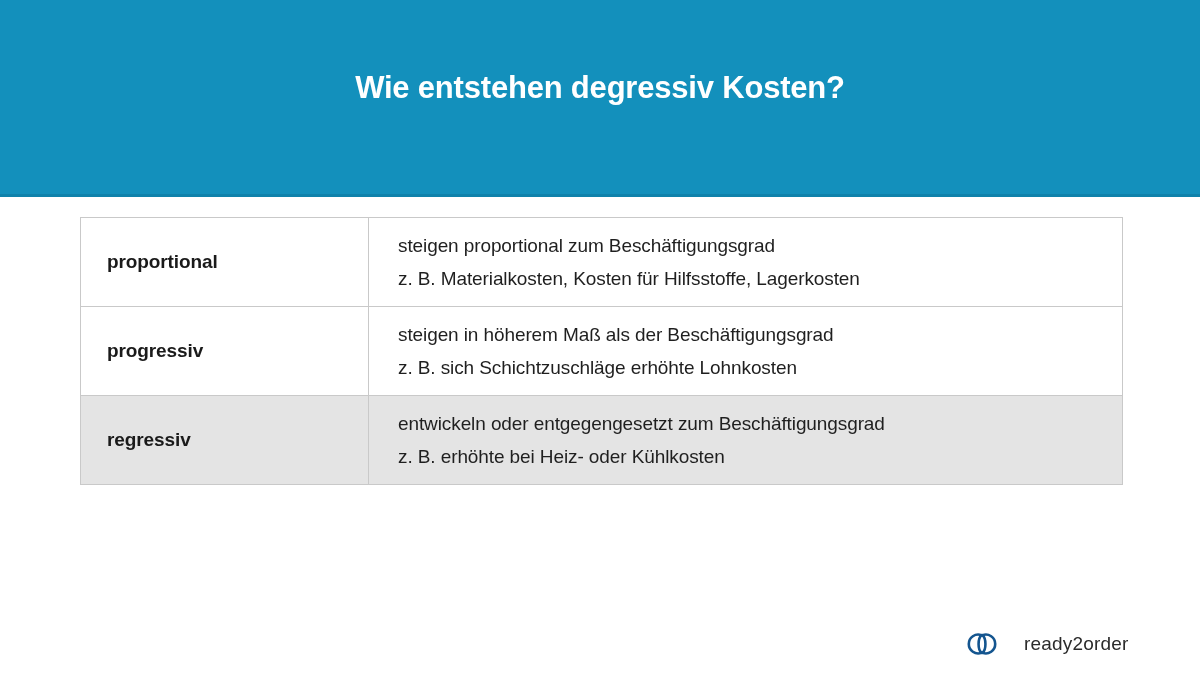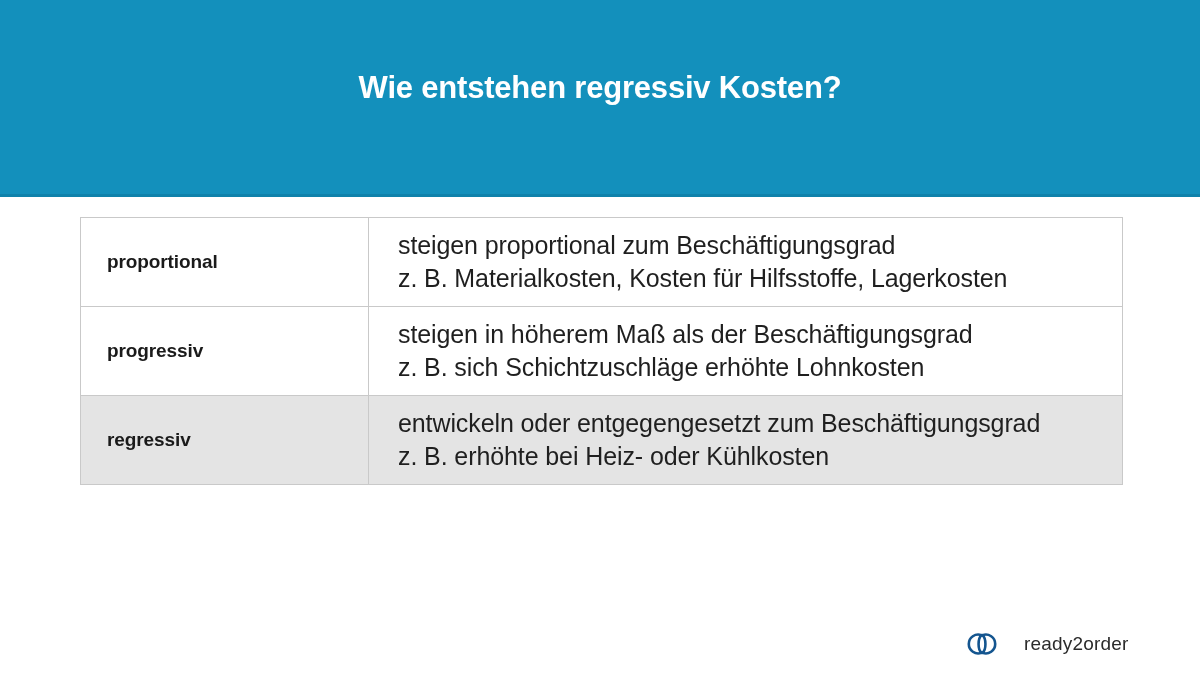--- a/index.html
+++ b/index.html
@@ -68,21 +68,21 @@
     width: 288px;
     padding-left: 26px;
     font-size: 19px;
     font-weight: bold;
     color: #1a1a1a;
     letter-spacing: -0.1px;
   }
   td.cell-desc {
     padding-left: 29px;
     padding-right: 14px;
-    font-size: 25px;
+    font-size: 19px;
     color: #1f1f1f;
     letter-spacing: -0.1px;
     line-height: 33px;
   }
   .desc-line {
     display: block;
     white-space: nowrap;
   }
 
   
@@ -103,21 +103,21 @@
     font-size: 19px;
     color: #2b2b2b;
     letter-spacing: 0.2px;
     font-family: "Liberation Sans", sans-serif;
   }
 </style>
 </head>
 <body>
 
 <div class="header-band">
-  <div class="header-title">Wie entstehen regressiv Kosten?</div>
+  <div class="header-title">Wie entstehen degressiv Kosten?</div>
 </div>
 
 <table class="cost-table">
   <tbody>
 
     <tr class="row-plain">
       <td class="cell-label">proportional</td>
       <td class="cell-desc">
         <span class="desc-line">steigen proportional zum Beschäftigungsgrad</span>
         <span class="desc-line">z. B. Materialkosten, Kosten für Hilfsstoffe, Lagerkosten</span>

